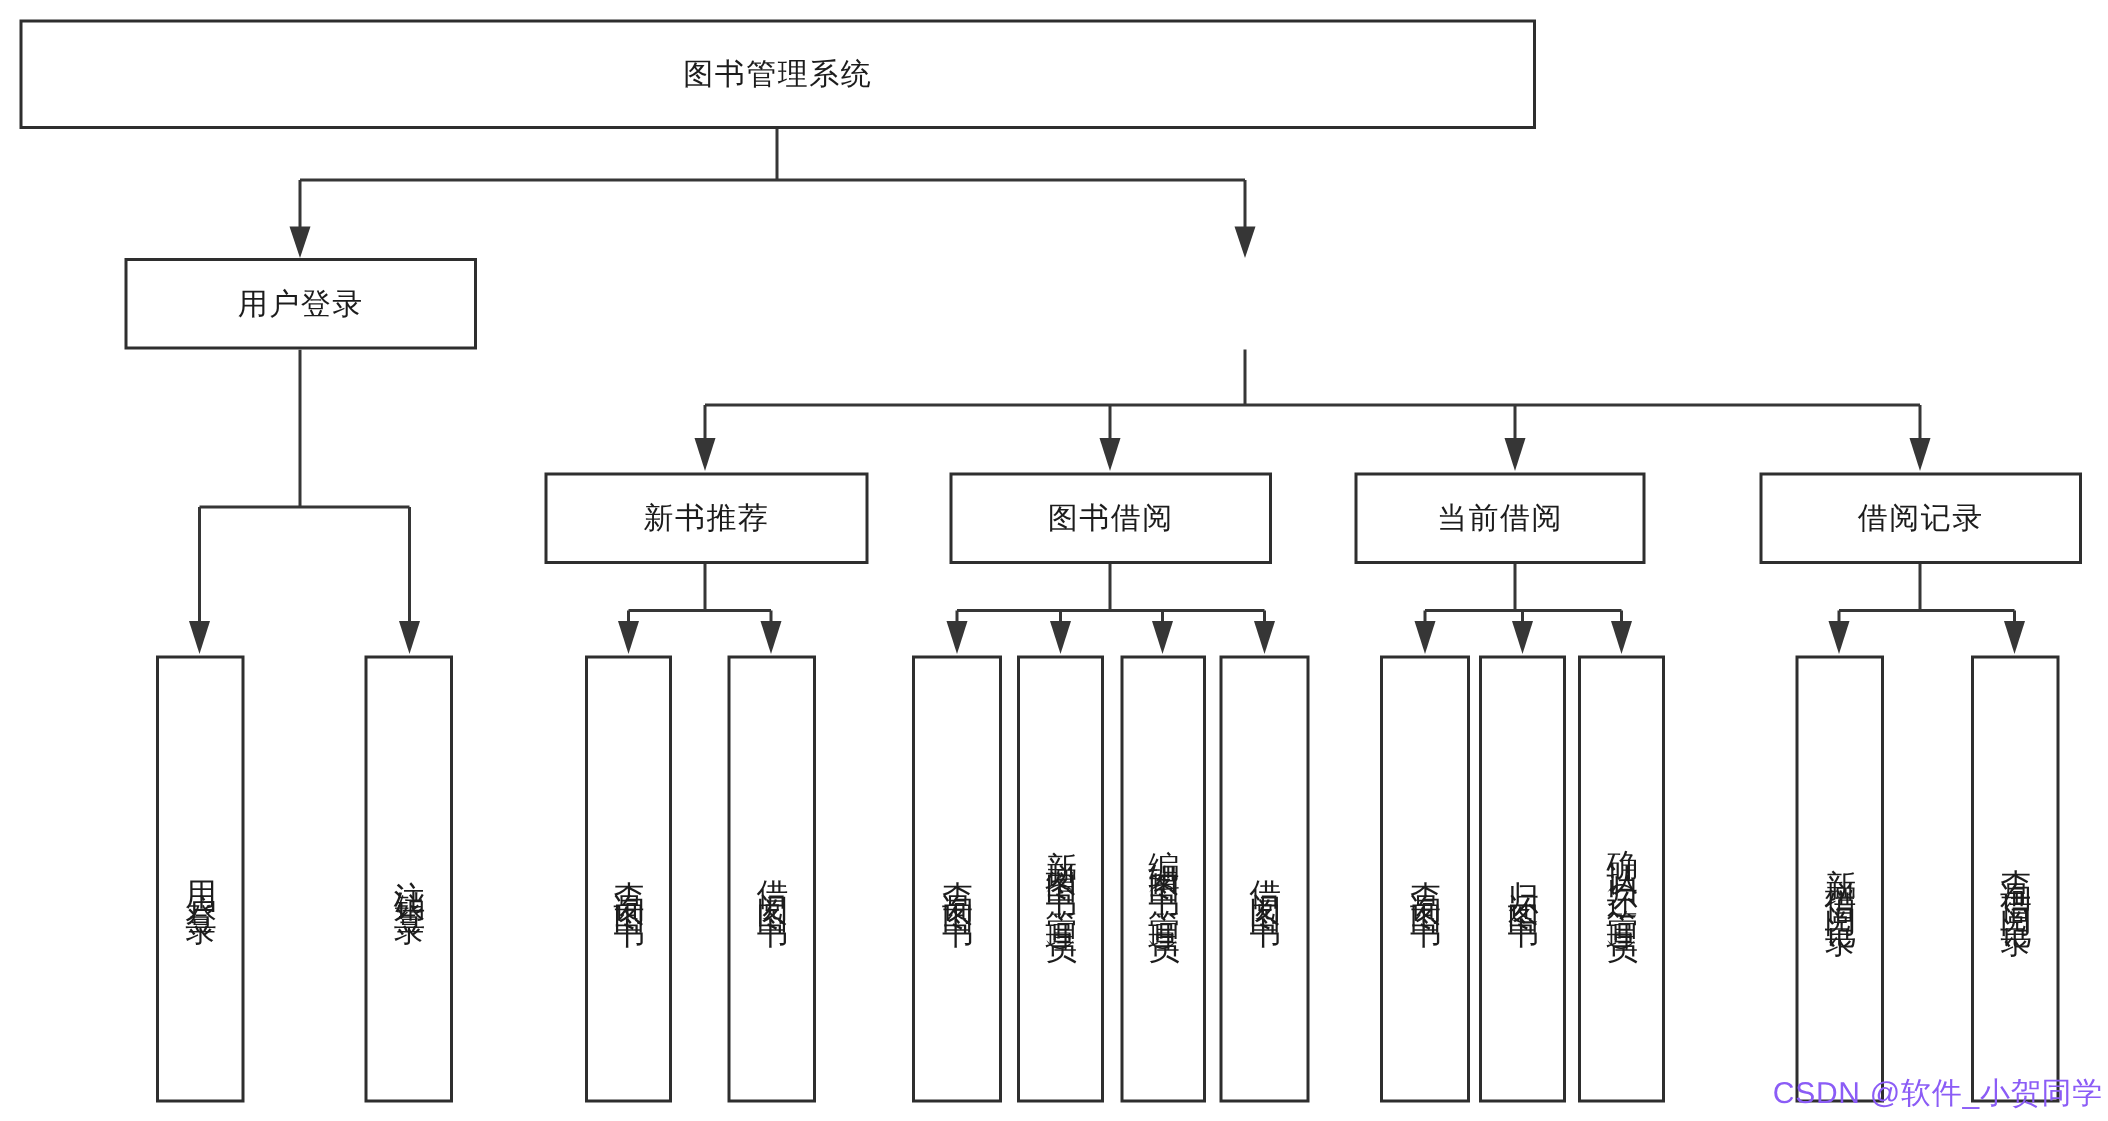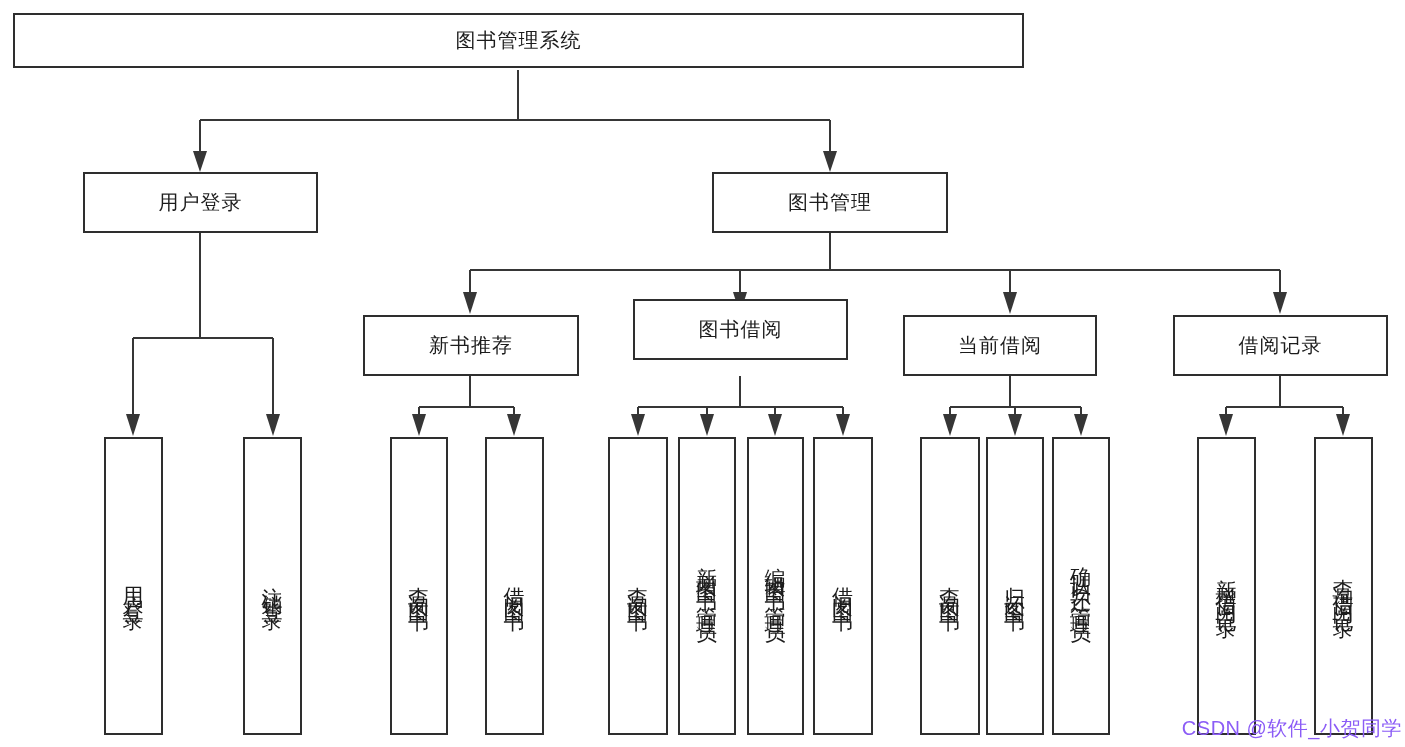--- a/index.html
+++ b/index.html
@@ -89,27 +89,26 @@
       <polygon points="768,414 782,414 775,436"></polygon>
       <polygon points="836,414 850,414 843,436"></polygon>
       <polygon points="943,414 957,414 950,436"></polygon>
       <polygon points="1008,414 1022,414 1015,436"></polygon>
       <polygon points="1074,414 1088,414 1081,436"></polygon>
       <polygon points="1219,414 1233,414 1226,436"></polygon>
       <polygon points="1336,414 1350,414 1343,436"></polygon>
     </g>
   </svg>
 
-  <div class="node h-node" style="left:13px; top:13px; width:1011px; height:55px;">图书管理系统</div>
+  <div class="node h-node" style="left:13px; top:13px; width:1011px; height:73px;">图书管理系统</div>
 
   <div class="node h-node" style="left:83px; top:172px; width:235px; height:61px;">用户登录</div>
-  <div class="node h-node" style="left:712px; top:172px; width:236px; height:61px;">图书管理</div>
 
   <div class="node h-node" style="left:363px; top:315px; width:216px; height:61px;">新书推荐</div>
-  <div class="node h-node" style="left:633px; top:299px; width:215px; height:61px;">图书借阅</div>
+  <div class="node h-node" style="left:633px; top:315px; width:215px; height:61px;">图书借阅</div>
   <div class="node h-node" style="left:903px; top:315px; width:194px; height:61px;">当前借阅</div>
   <div class="node h-node" style="left:1173px; top:315px; width:215px; height:61px;">借阅记录</div>
 
   <div class="node v-node" style="left:104px; top:437px; width:59px; height:298px;">用户登录</div>
   <div class="node v-node" style="left:243px; top:437px; width:59px; height:298px;">注销登录</div>
 
   <div class="node v-node" style="left:390px; top:437px; width:58px; height:298px;">查询图书</div>
   <div class="node v-node" style="left:485px; top:437px; width:59px; height:298px;">借阅图书</div>
 
   <div class="node v-node" style="left:608px; top:437px; width:60px; height:298px;">查询图书</div>

